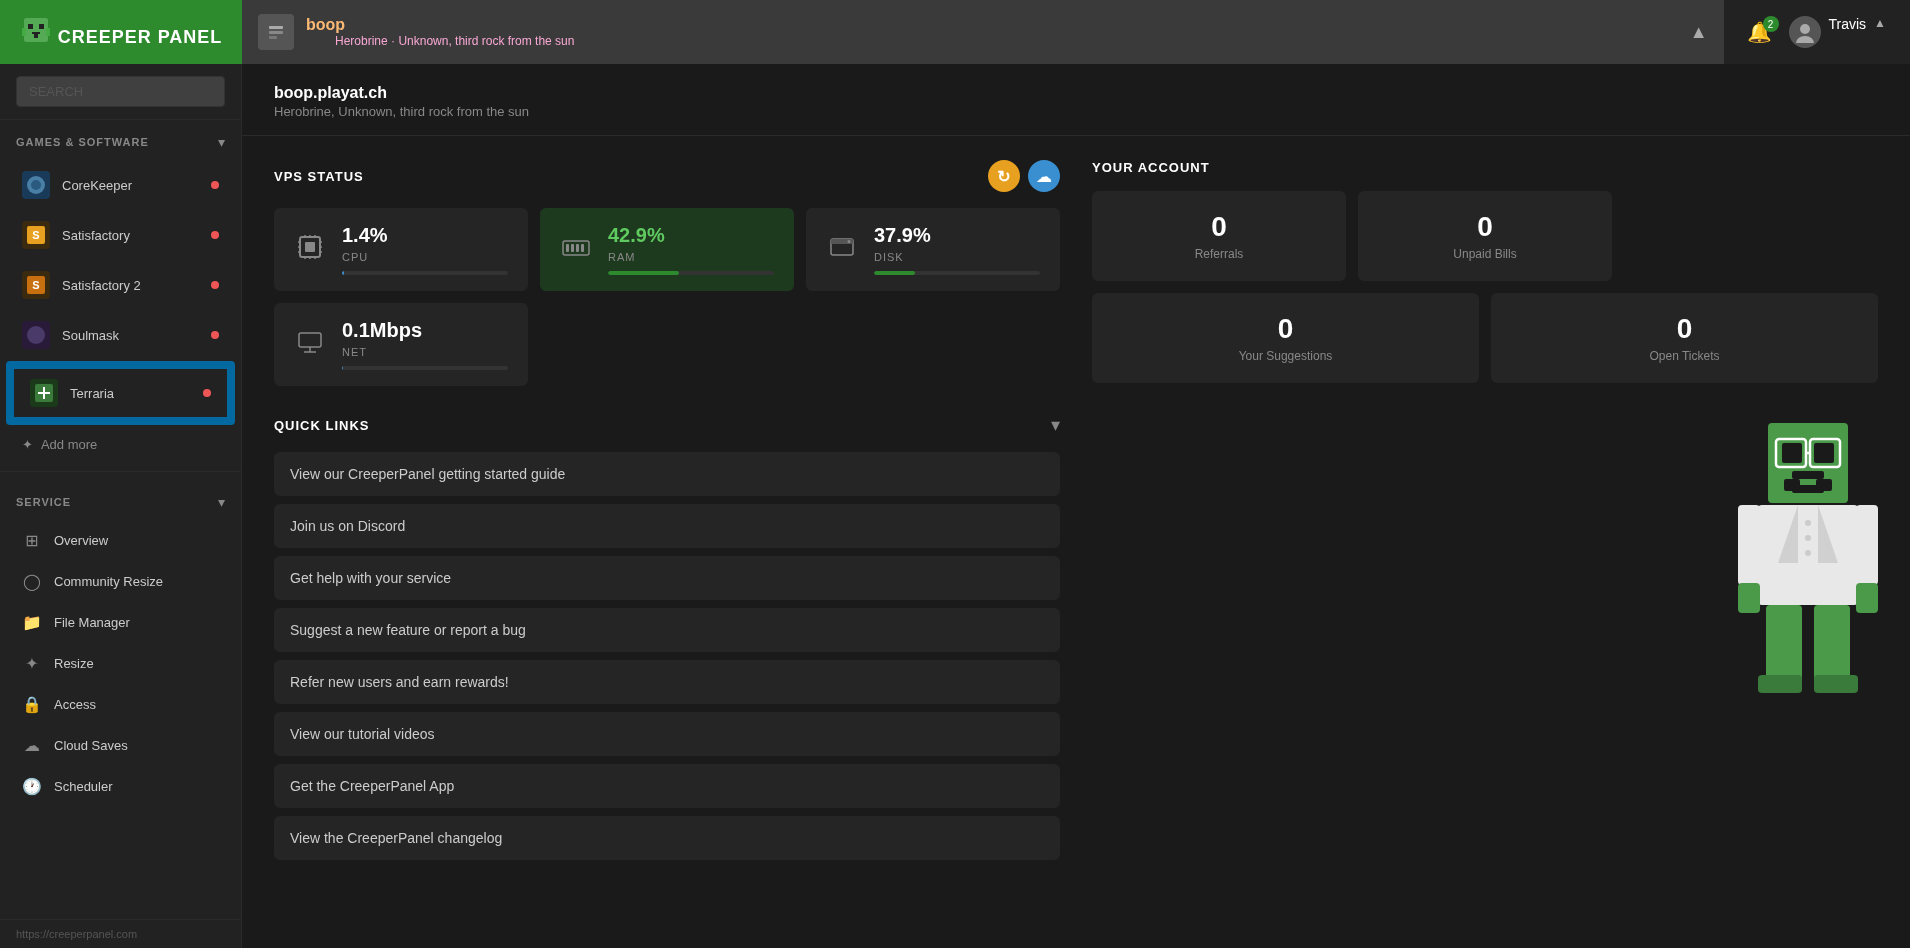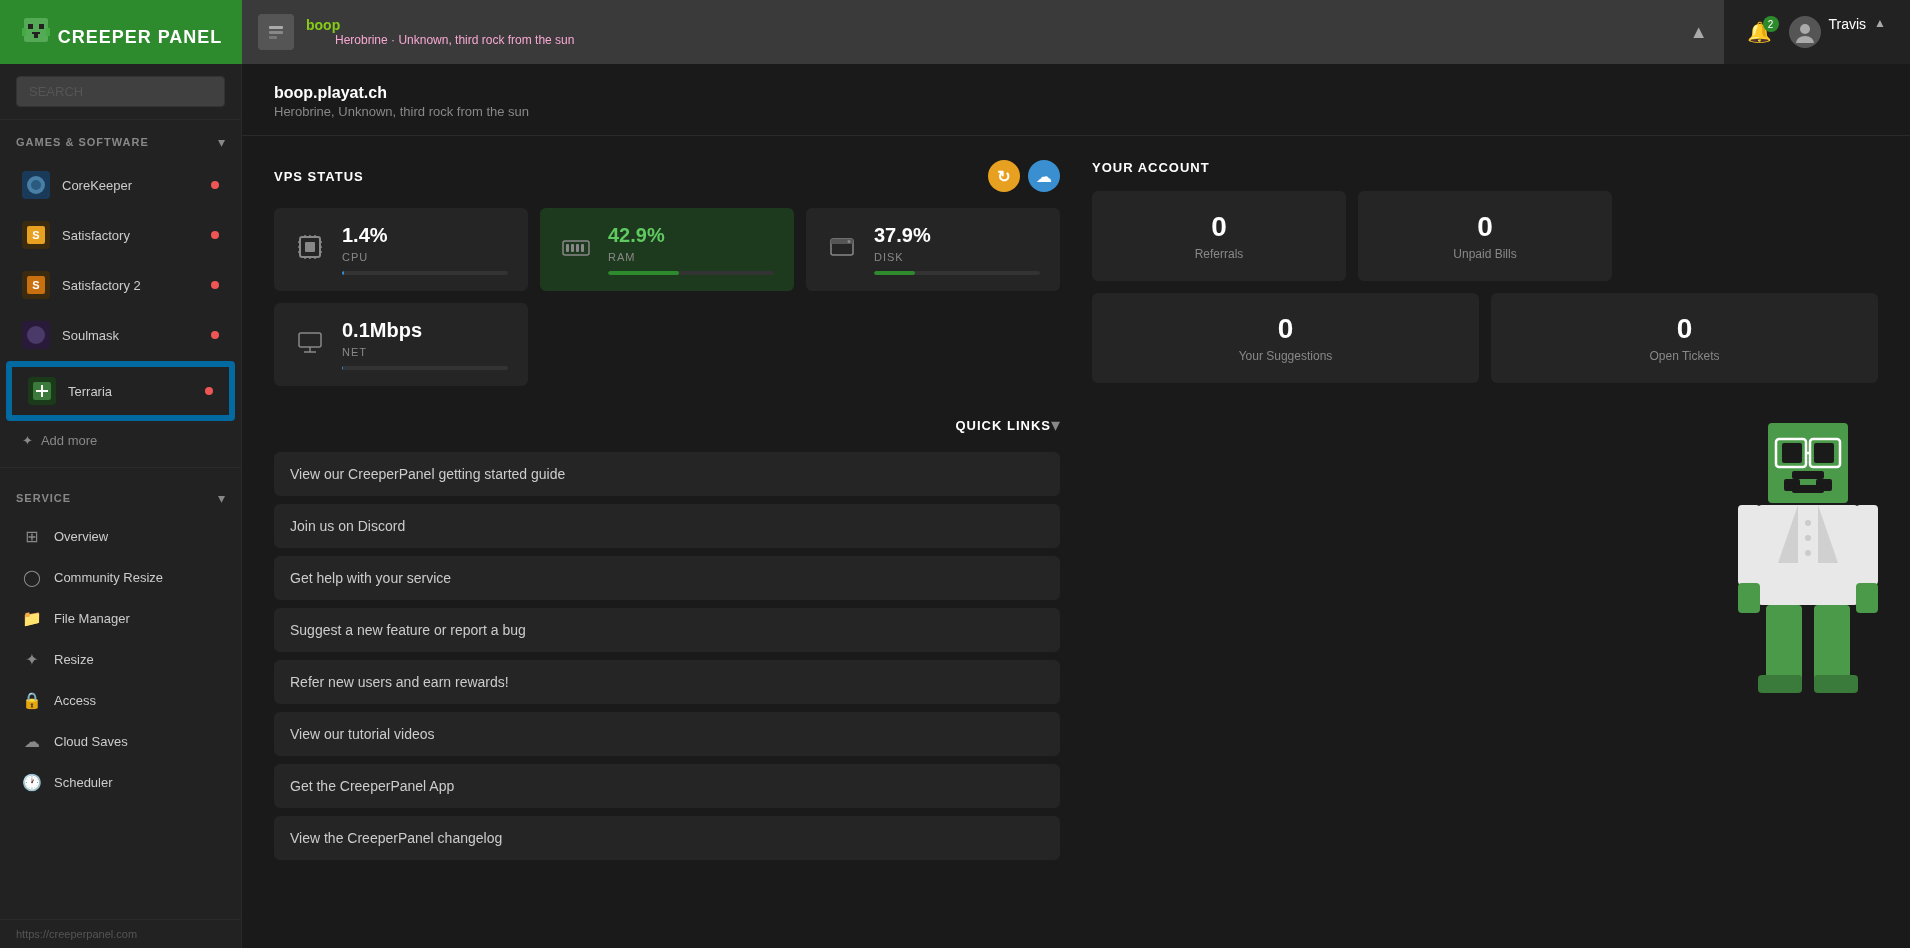--- a/index.html
+++ b/index.html
@@ -59,21 +59,21 @@
       height: 36px;
       background: #555;
       border-radius: 4px;
       display: flex;
       align-items: center;
       justify-content: center;
       color: #aaa;
       font-size: 16px;
     }
     .server-info { flex: 1; }
-    .server-name { color: #84cc16; font-size: 14px; font-weight: 600; }
+    .server-name { color: #fdba74; font-size: 16px; font-weight: 600; }
     .server-sub { color: #f9a8d4; font-size: 12px; margin-left: 29px; }
     .server-chevron { color: #aaa; font-size: 18px; }
     .topbar-right {
       display: flex;
       align-items: center;
       gap: 16px;
       padding: 0 24px;
       margin-left: auto;
     }
     .notif-btn {
@@ -174,21 +174,21 @@
       align-items: center;
       padding: 10px 16px;
       gap: 12px;
       cursor: pointer;
       border-radius: 4px;
       margin: 1px 6px;
       position: relative;
     }
     .sidebar-item.active {
       background: transparent;
-      border: 6px solid #0369a1;
+      border: 8px solid #0369a1;
     }
     .sidebar-item-icon {
       width: 28px;
       height: 28px;
       border-radius: 4px;
       flex-shrink: 0;
       display: flex;
       align-items: center;
       justify-content: center;
       overflow: hidden;
@@ -383,21 +383,21 @@
       border-radius: 6px;
       margin-bottom: 8px;
       cursor: pointer;
       color: #ccc;
       font-size: 14px;
       gap: 12px;
     }
     .quick-links-header {
       display: flex;
       align-items: center;
-      justify-content: flex-end;
+      justify-content: space-between;
     }
     .quick-links-expand { color: #888; font-size: 18px; cursor: pointer; }
   </style>
 </head>
 <body>
 
 <div class="topbar">
   <div class="topbar-logo">
     <div class="logo-text">
       <svg class="logo-icon" viewBox="0 0 32 32" xmlns="http://www.w3.org/2000/svg">

